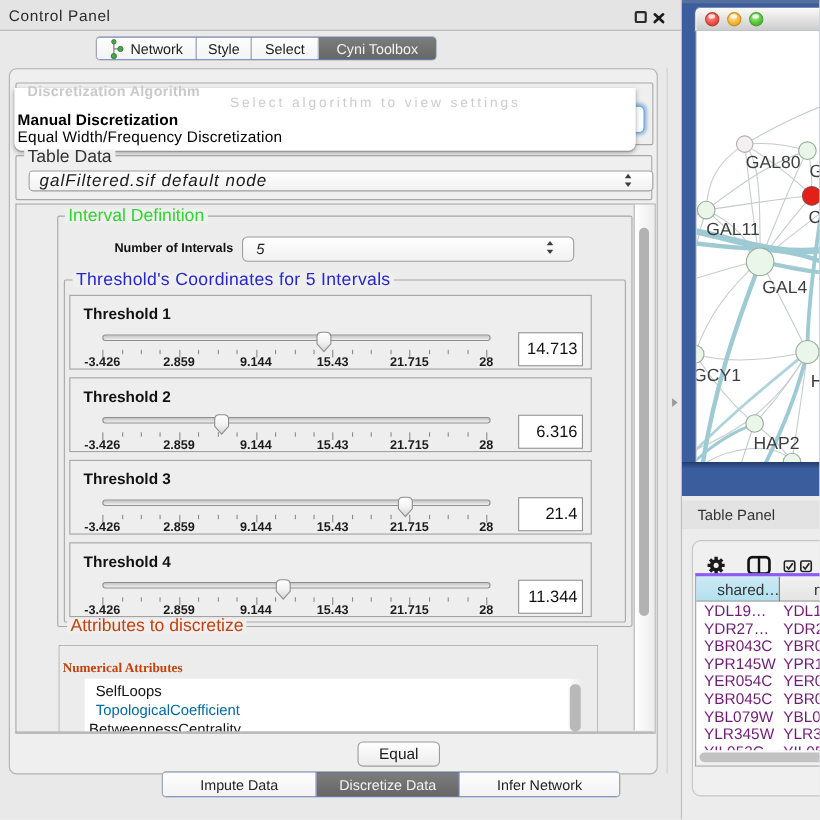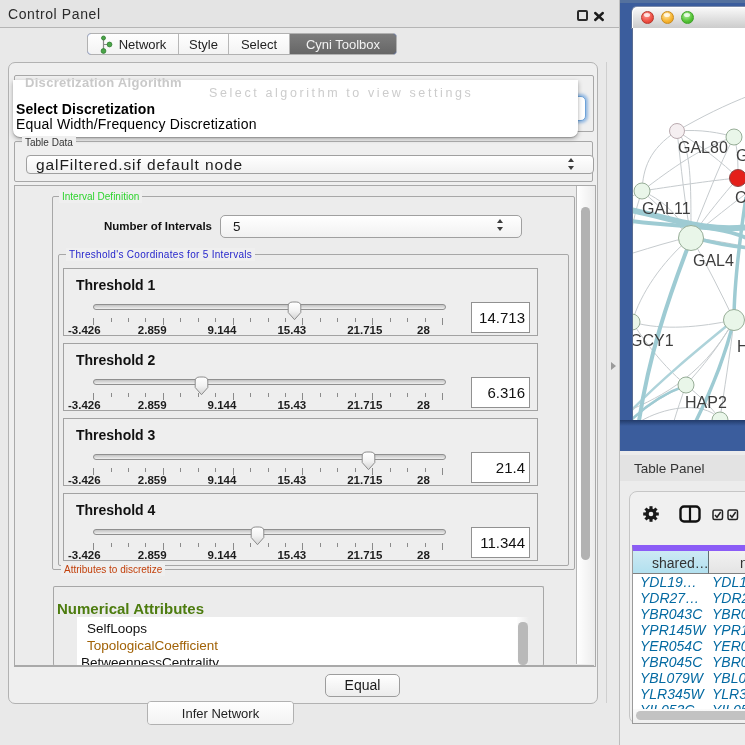--- a/index.html
+++ b/index.html
@@ -10,52 +10,52 @@
 #title{left:8px;top:6px;font-size:14px;letter-spacing:0.6px;color:#2b2b2b;}
 #floatico{left:577px;top:10px;width:7px;height:7px;border:2px solid #2a2a2a;border-radius:2px;}
 
 .seg{display:flex;background:#1d4ed8;border:1px solid #b1b1b1;border-radius:4px;overflow:hidden;font-size:13px;color:#222;}
 .seg .s{display:flex;align-items:center;justify-content:center;border-right:1px solid #b7b7b7;background:linear-gradient(#fefefe,#f3f3f3);white-space:nowrap;}
 .seg .s:last-child{border-right:none;}
 .seg .sel{background:linear-gradient(#7d7d7d,#666666);color:#f2f2f2;}
 #bigpanel{left:8px;top:62px;width:588px;height:640px;border:1px solid #b2b2b2;border-radius:7px;background:#efefef;}
 
 .tbox{border:1px solid #a7a7a7;border-radius:2px;}
-.tlabel{position:absolute;background:#efefef;padding:0 3px;font-size:10px;line-height:13px;}
-
-.combo{position:absolute;border:1px solid #a0a0a0;border-radius:4px;background:linear-gradient(#ffffff,#f1f1f1);font-size:15px;color:#1b1b1b;}
+.tlabel{position:absolute;background:#efefef;padding:0 3px;font-size:16px;line-height:13px;}
+
+.combo{position:absolute;border:1px solid #a0a0a0;border-radius:4px;background:linear-gradient(#ffffff,#f1f1f1);font-size:15px;color:#1b1b1b;font-style:italic;}
 .arr{position:absolute;width:0;height:0;border-left:3.5px solid transparent;border-right:3.5px solid transparent;}
 .arrup{border-bottom:4.5px solid #3c3c3c;}
 .arrdn{border-top:4.5px solid #3c3c3c;}
 
 .throw{position:absolute;left:63px;width:473px;height:66px;border:1px solid #a2a2a2;background:#eeeeee;}
 .ttitle{position:absolute;left:12px;top:8px;font-weight:bold;font-size:14px;color:#111;}
 .track{position:absolute;left:29px;top:35px;width:351px;height:4px;border:1px solid #8f8f8f;border-radius:3px;background:linear-gradient(#c3c3c3,#efefef);}
 .tick{position:absolute;width:1px;background:#8a8a8a;top:49px;}
-.tlab{position:absolute;top:55px;font-size:11.5px;font-weight:bold;color:#1c1c1c;width:50px;}
+.tlab{position:absolute;top:55px;font-size:11.5px;font-weight:bold;color:#1c1c1c;width:50px;text-align:center;}
 .vfield{position:absolute;left:407px;top:33px;width:53px;height:29px;background:#fff;border:1px solid #919191;font-size:15px;color:#111;text-align:right;padding-right:4px;line-height:29px;}
 .thumb2{position:absolute;top:32px;}
 
 #popup{left:13px;top:80px;width:565px;height:57px;background:#ffffff;border-radius:0 0 7px 7px;box-shadow:0 2px 5px rgba(0,0,0,0.30),0 1px 1px rgba(0,0,0,0.2);}
 
 .vtrack{background:linear-gradient(90deg,#ffffff,#ececec);border-left:1px solid #b5b5b5;}
 .thumbbar{background:#b2b2b2;border-radius:4.5px;}
 
 #netzone{left:620px;top:0;width:125px;height:451px;background:#3b5d9d;}
 #nettop{left:620px;top:0;width:125px;height:3px;background:#54719e;}
 #wintitle{left:631px;top:6px;width:114px;height:21px;background:linear-gradient(#fafafa,#cccccc);border-radius:6px 0 0 0;border-bottom:1px solid #9f9f9f;box-shadow:inset 1px 1px 0 #ffffff;border-left:1px solid #5a6d92;border-top:1px solid #7c8cab;}
 .light{position:absolute;top:11px;width:11px;height:11px;border-radius:50%;}
 .light:after{content:"";position:absolute;left:2.2px;top:1px;width:6px;height:3.5px;border-radius:50%;background:rgba(255,255,255,0.75);}
 #canvas{left:632px;top:28px;width:113px;height:392px;background:#ffffff;overflow:hidden;border-left:1px solid #5a6d92;box-sizing:border-box;}
 #winshadow{left:620px;top:420px;width:125px;height:6px;background:linear-gradient(rgba(10,25,55,0.5),rgba(10,25,55,0));}
 #tablezone{left:620px;top:451px;width:125px;height:294px;background:#ececec;}
 #tpbar{left:620px;top:455px;width:125px;height:26px;background:#e3e3e3;}
 #tptitle{left:634px;top:461px;font-size:13.5px;color:#333;}
 #tpanel{left:629px;top:491px;width:130px;height:231px;background:#f0f0f0;border:1px solid #c6c6c6;border-radius:8px;}
-.trow{position:absolute;font-size:14px;color:#0369a1;font-style:italic;}
+.trow{position:absolute;font-size:14px;color:#701a75;}
 </style>
 </head>
 <body>
 
 <div class="abs" id="titlebar"></div>
 <div class="abs" id="title">Control Panel</div>
 <div class="abs" id="floatico"></div>
 <svg class="abs" style="left:593px;top:11px" width="12" height="11">
     <path d="M2.2,2 L9.8,9 M9.8,2 L2.2,9" stroke="#1c1c1c" stroke-width="2.4" stroke-linecap="round"></path>
   </svg>
@@ -76,21 +76,21 @@
 
 <div class="abs tbox" style="left:14px;top:75px;width:578px;height:55px;"></div>
 
 <div class="abs" style="left:22px;top:96px;width:562px;height:23px;border:1.5px solid #6da2d8;border-radius:5px;background:#fff;box-shadow:0 0 3px 1.5px rgba(88,150,219,0.6);"></div>
 <div class="arr arrup" style="left:570px;top:101px;"></div>
 <div class="arr arrdn" style="left:570px;top:109px;"></div>
 
 <div class="abs" id="popup"></div>
 <div class="abs" style="left:25px;top:75px;font-size:13px;font-weight:bold;color:#c9c9c9;letter-spacing:0.3px;">Discretization Algorithm</div>
 <div class="abs" style="left:209px;top:86px;font-size:12.5px;letter-spacing:2.6px;color:#cccccc;">Select algorithm to view settings</div>
-<div class="abs" style="left:16px;top:101px;font-size:14px;font-weight:bold;color:#000;letter-spacing:0.1px;">Select Discretization</div>
+<div class="abs" style="left:16px;top:101px;font-size:14px;font-weight:bold;color:#000;letter-spacing:0.1px;">Manual Discretization</div>
 <div class="abs" style="left:16px;top:116px;font-size:14px;color:#000;letter-spacing:0.2px;">Equal Width/Frequency Discretization</div>
 
 <div class="abs tbox" style="left:14px;top:141px;width:577px;height:39px;"></div>
 <div class="abs tlabel" style="left:22px;top:136px;color:#333;">Table Data</div>
 <div class="combo" style="left:26px;top:155px;width:557px;height:17px;line-height:17px;padding-left:9px;font-size:15.5px;letter-spacing:0.9px;">galFiltered.sif default node</div>
 <div class="arr arrup" style="left:568px;top:158px;"></div>
 <div class="arr arrdn" style="left:568px;top:166px;"></div>
 
 <div class="abs" style="left:14px;top:185px;width:580px;height:480px;border:1px solid #a9a9a9;background:#ececec;"></div>
 <div class="abs vtrack" style="left:576px;top:186px;width:18px;height:478px;"></div>
@@ -268,33 +268,35 @@
           <stop offset="1" stop-color="#d2d2d2"></stop>
         </linearGradient>
       </defs>
       <path d="M 8.5,18.7 L 2.2,11.5 L 2.2,5 Q 2.2,1 6.8,1 L 10.2,1 Q 14.8,1 14.8,5 L 14.8,11.5 Z" fill="url(#tg3)" stroke="#8d8d8d" stroke-width="1"></path>
     </svg>
     <div class="vfield">11.344</div>
   </div>
 
 <div class="abs tbox" style="left:53px;top:586px;width:489px;height:79px;border-bottom:none;"></div>
 <div class="abs tlabel" style="left:61px;top:563px;color:#c2410c;">Attributes to discretize</div>
-<div class="abs" style="left:57px;top:600px;font-size:15px;font-weight:bold;color:#4d7c0f;">Numerical Attributes</div>
+<div class="abs" style="left:57px;top:600px;font-size:12px;font-weight:bold;color:#c2410c;font-family:Liberation Serif, serif;">Numerical Attributes</div>
 <div class="abs" style="left:77px;top:617px;width:440px;height:48px;background:#fff;overflow:hidden;">
   <div style="position:absolute;left:10px;top:4px;font-size:13.5px;color:#111;">SelfLoops</div>
-  <div style="position:absolute;left:10px;top:21px;font-size:13.5px;color:#a16207;">TopologicalCoefficient</div>
+  <div style="position:absolute;left:10px;top:21px;font-size:13.5px;color:#0369a1;">TopologicalCoefficient</div>
   <div style="position:absolute;left:4px;top:38px;font-size:13.5px;color:#111;">BetweennessCentrality</div>
 </div>
 <div class="abs" style="left:517px;top:617px;width:12px;height:48px;background:linear-gradient(90deg,#fdfdfd,#ececec);"></div>
 <div class="abs thumbbar" style="left:518px;top:622px;width:10px;height:43px;background:#b9b9b9;"></div>
 <div class="abs" style="left:14px;top:665px;width:580px;height:1px;background:#a9a9a9;"></div>
 
 <div class="abs" style="left:325px;top:674px;width:73px;height:21px;border:1px solid #9d9d9d;border-radius:5px;background:linear-gradient(#ffffff,#ececec);text-align:center;line-height:21px;font-size:14px;color:#1a1a1a;">Equal</div>
 
 <div class="abs seg" style="left:147px;top:701px;height:22px;">
+ <div class="s" style="width:139px">Impute Data</div>
+ <div class="s sel" style="width:129px">Discretize Data</div>
  <div class="s" style="width:145px">Infer Network</div>
 </div>
 
 <div class="abs" style="left:606px;top:62px;width:1px;height:641px;background:#cfcfcf;"></div>
 <div class="abs" style="left:611px;top:362px;width:0;height:0;border-top:4px solid transparent;border-bottom:4px solid transparent;border-left:5px solid #9a9a9a;"></div>
 <div class="abs" style="left:619px;top:0;width:1px;height:745px;background:#bdbdbd;"></div>
 
 <div class="abs" id="netzone"></div>
 <div class="abs" id="nettop"></div>
 <div class="abs" id="wintitle"></div>
@@ -391,21 +393,21 @@
   </svg>
 <svg class="abs" style="left:712px;top:509px" width="12" height="12">
     <rect x="1" y="1" width="9.5" height="9.5" rx="1.5" fill="none" stroke="#222" stroke-width="1.5"></rect>
     <path d="M3,6 L5,8.3 L8.7,3" fill="none" stroke="#222" stroke-width="1.5"></path>
   </svg>
 <svg class="abs" style="left:727px;top:509px" width="12" height="12">
     <rect x="1" y="1" width="9.5" height="9.5" rx="1.5" fill="none" stroke="#222" stroke-width="1.5"></rect>
     <path d="M3,6 L5,8.3 L8.7,3" fill="none" stroke="#222" stroke-width="1.5"></path>
   </svg>
 
-<div class="abs" style="left:632px;top:545px;width:113px;height:173px;border-left:1px solid #9a9a9a;border-top:6px solid #8b5cf6;overflow:hidden;">
+<div class="abs" style="left:632px;top:521px;width:113px;height:173px;border-left:1px solid #9a9a9a;border-top:3px solid #8b5cf6;overflow:hidden;">
 <div style="position:absolute;left:0;top:0;width:75px;height:22px;background:linear-gradient(#cdeaf4,#b2e0ef);border-right:1px solid #5f6c70;border-bottom:1px solid #808080;"></div>
 <div style="position:absolute;left:76px;top:0;width:40px;height:22px;background:linear-gradient(#f2f2f2,#e4e4e4);border-bottom:1px solid #808080;"></div>
 <div style="position:absolute;left:19px;top:4px;font-size:14px;color:#333;">shared…</div>
 <div style="position:absolute;left:107px;top:4px;font-size:14px;color:#333;">name</div>
 <div style="position:absolute;left:0;top:23px;width:113px;height:135px;background:#ffffff;"></div>
 <div class="trow" style="left:7px;top:23px;">YDL19…</div>
 <div class="trow" style="left:79px;top:23px;">YDL194W</div>
 <div class="trow" style="left:7px;top:39px;text-align:center;">YDR27…</div>
 <div class="trow" style="left:79px;top:39px;">YDR277C</div>
 <div class="trow" style="left:7px;top:55px;">YBR043C</div>

